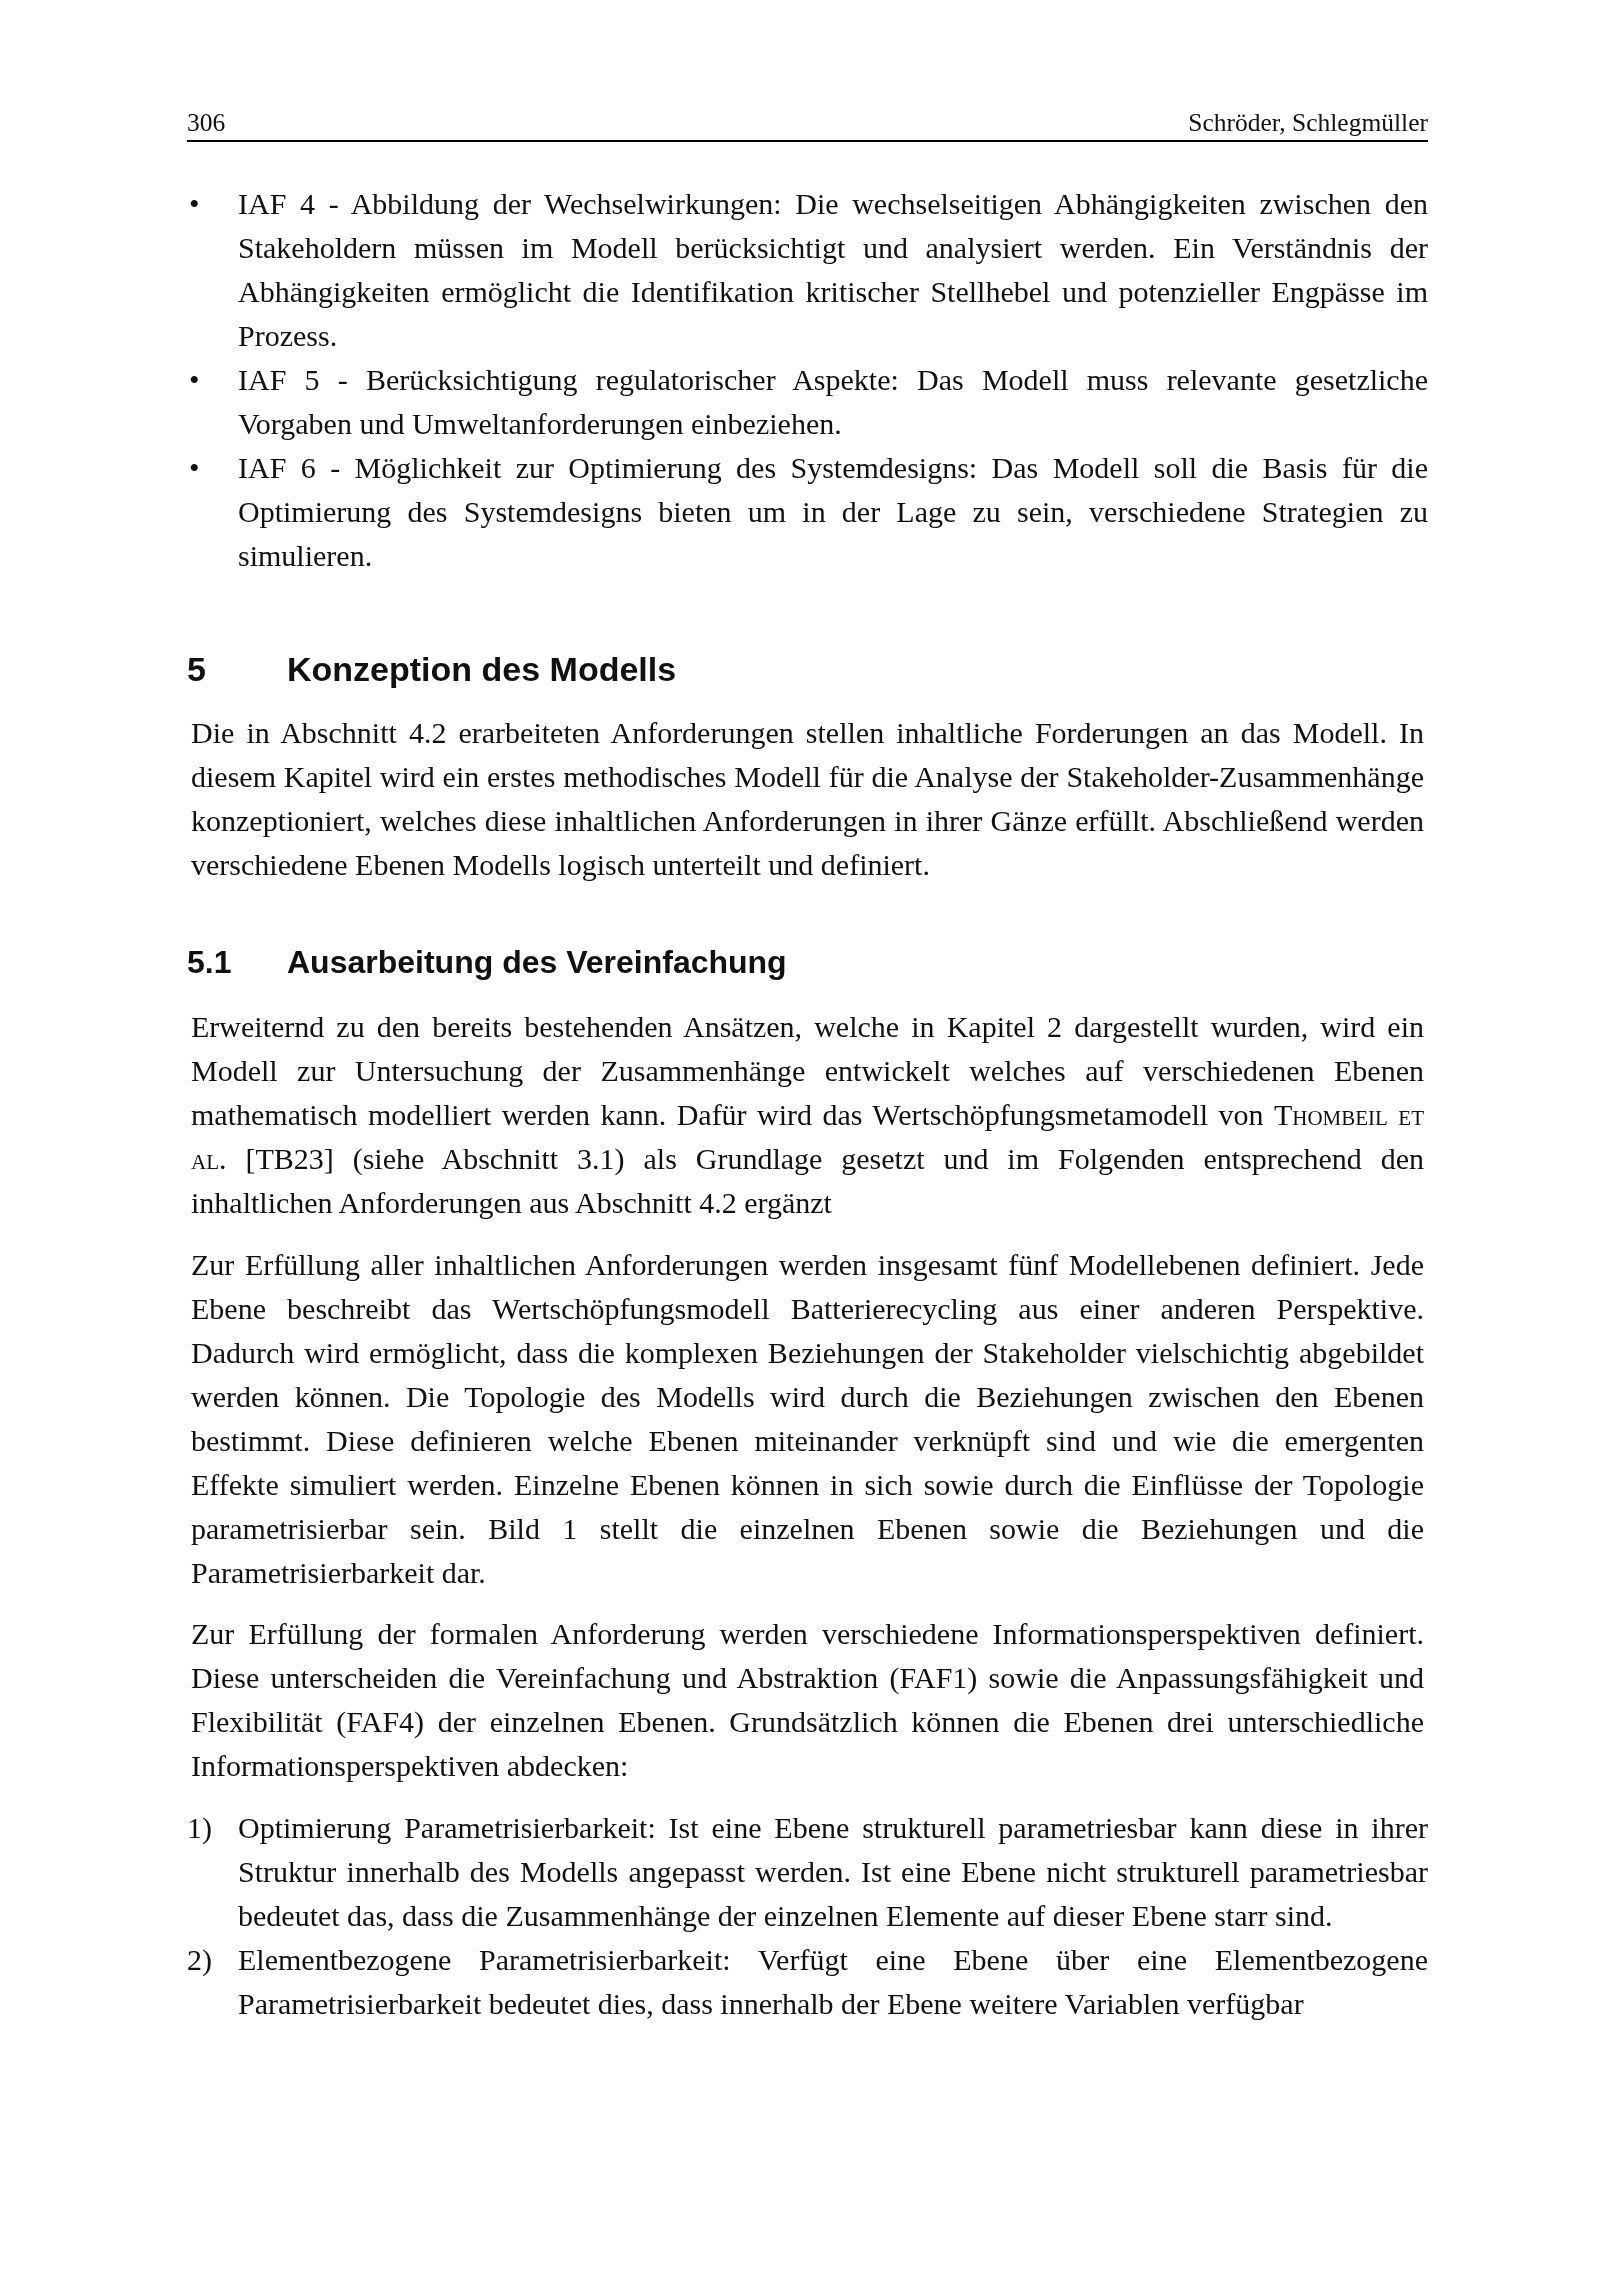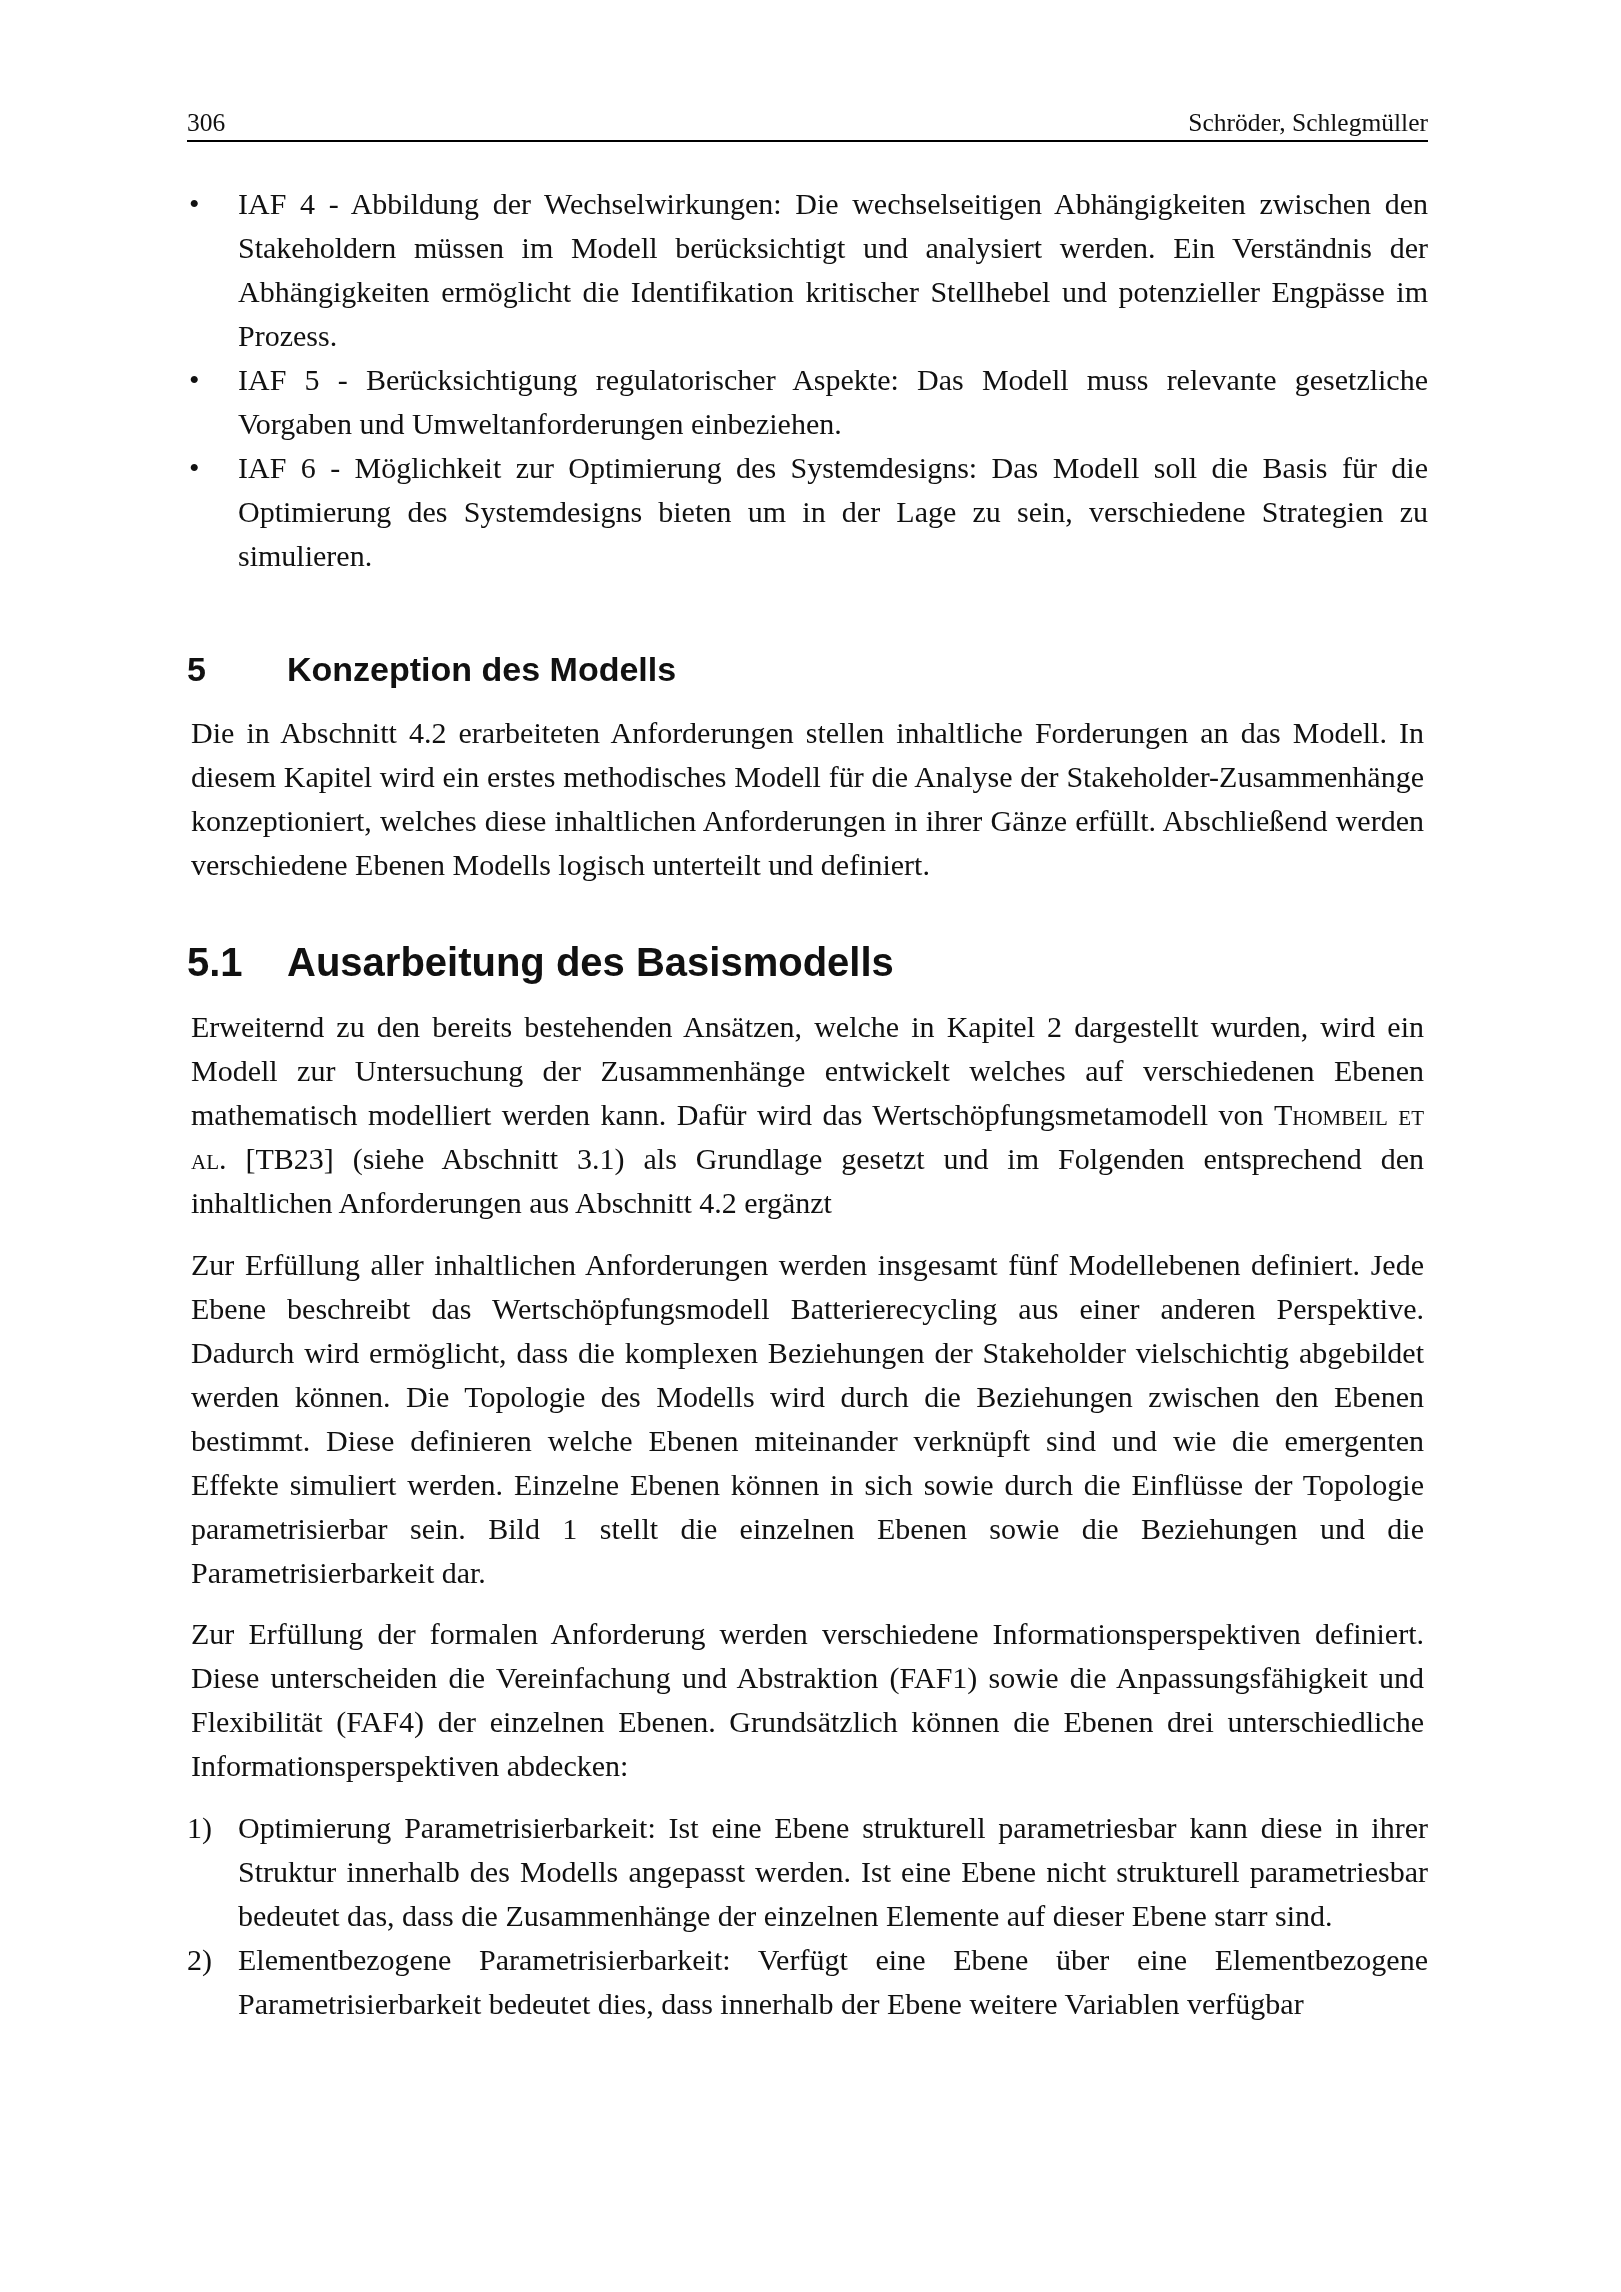--- a/index.html
+++ b/index.html
@@ -71,21 +71,21 @@
       margin: 0;
       display: flex;
     }
     h1.section {
       font-size: 34px;
       line-height: 43px;
       margin-top: 70px;
       margin-bottom: 20.6px;
     }
     h2.subsection {
-      font-size: 40px;
+      font-size: 32px;
       line-height: 41px;
       margin-top: 55px;
       margin-bottom: 21.6px;
     }
     .sec-num {
       display: inline-block;
       width: 100px;
     }
     .para-gap {
       margin-top: 17.6px !important;
@@ -122,21 +122,21 @@
     </ul>
 
     <h1 class="section">
       <span class="sec-num">5</span>
       <span>Konzeption des Modells</span>
     </h1>
     <p>Die in Abschnitt 4.2 erarbeiteten Anforderungen stellen inhaltliche Forderungen an das Modell. In diesem Kapitel wird ein erstes methodisches Modell für die Analyse der Stakeholder-Zu­sammenhänge konzeptioniert, welches diese inhaltlichen Anforderungen in ihrer Gänze erfüllt. Abschließend werden verschiedene Ebenen Modells logisch unterteilt und definiert.</p>
 
     <h2 class="subsection">
       <span class="sec-num">5.1</span>
-      <span>Ausarbeitung des Basismodells</span>
+      <span>Ausarbeitung des Vereinfachung</span>
     </h2>
 
     <p><span>Erweiternd zu den bereits bestehenden Ansätzen, welche in Kapitel 2 dargestellt wurden, wird ein Modell zur Untersuchung der Zusammenhänge entwickelt welches auf verschiedenen Ebe­nen mathematisch modelliert werden kann. Dafür wird das Wertschöpfungsmetamodell von </span><span class="smallcaps">Thombeil et al.</span><span> [TB23] (siehe Abschnitt 3.1) als Grundlage gesetzt und im Folgenden ent­sprechend den inhaltlichen Anforderungen aus Abschnitt 4.2 ergänzt</span></p>
 
     <p class="para-gap">Zur Erfüllung aller inhaltlichen Anforderungen werden insgesamt fünf Modellebenen definiert. Jede Ebene beschreibt das Wertschöpfungsmodell Batterierecycling aus einer anderen Perspek­tive. Dadurch wird ermöglicht, dass die komplexen Beziehungen der Stakeholder vielschichtig abgebildet werden können. Die Topologie des Modells wird durch die Beziehungen zwischen den Ebenen bestimmt. Diese definieren welche Ebenen miteinander verknüpft sind und wie die emergenten Effekte simuliert werden. Einzelne Ebenen können in sich sowie durch die Ein­flüsse der Topologie parametrisierbar sein. Bild 1 stellt die einzelnen Ebenen sowie die Bezie­hungen und die Parametrisierbarkeit dar.</p>
 
     <p class="para-gap">Zur Erfüllung der formalen Anforderung werden verschiedene Informationsperspektiven defi­niert. Diese unterscheiden die Vereinfachung und Abstraktion (FAF1) sowie die Anpassungs­fähigkeit und Flexibilität (FAF4) der einzelnen Ebenen. Grundsätzlich können die Ebenen drei unterschiedliche Informationsperspektiven abdecken:</p>
 
     <ol class="enum para-gap" style="margin-top:17.6px;">
       <li>

